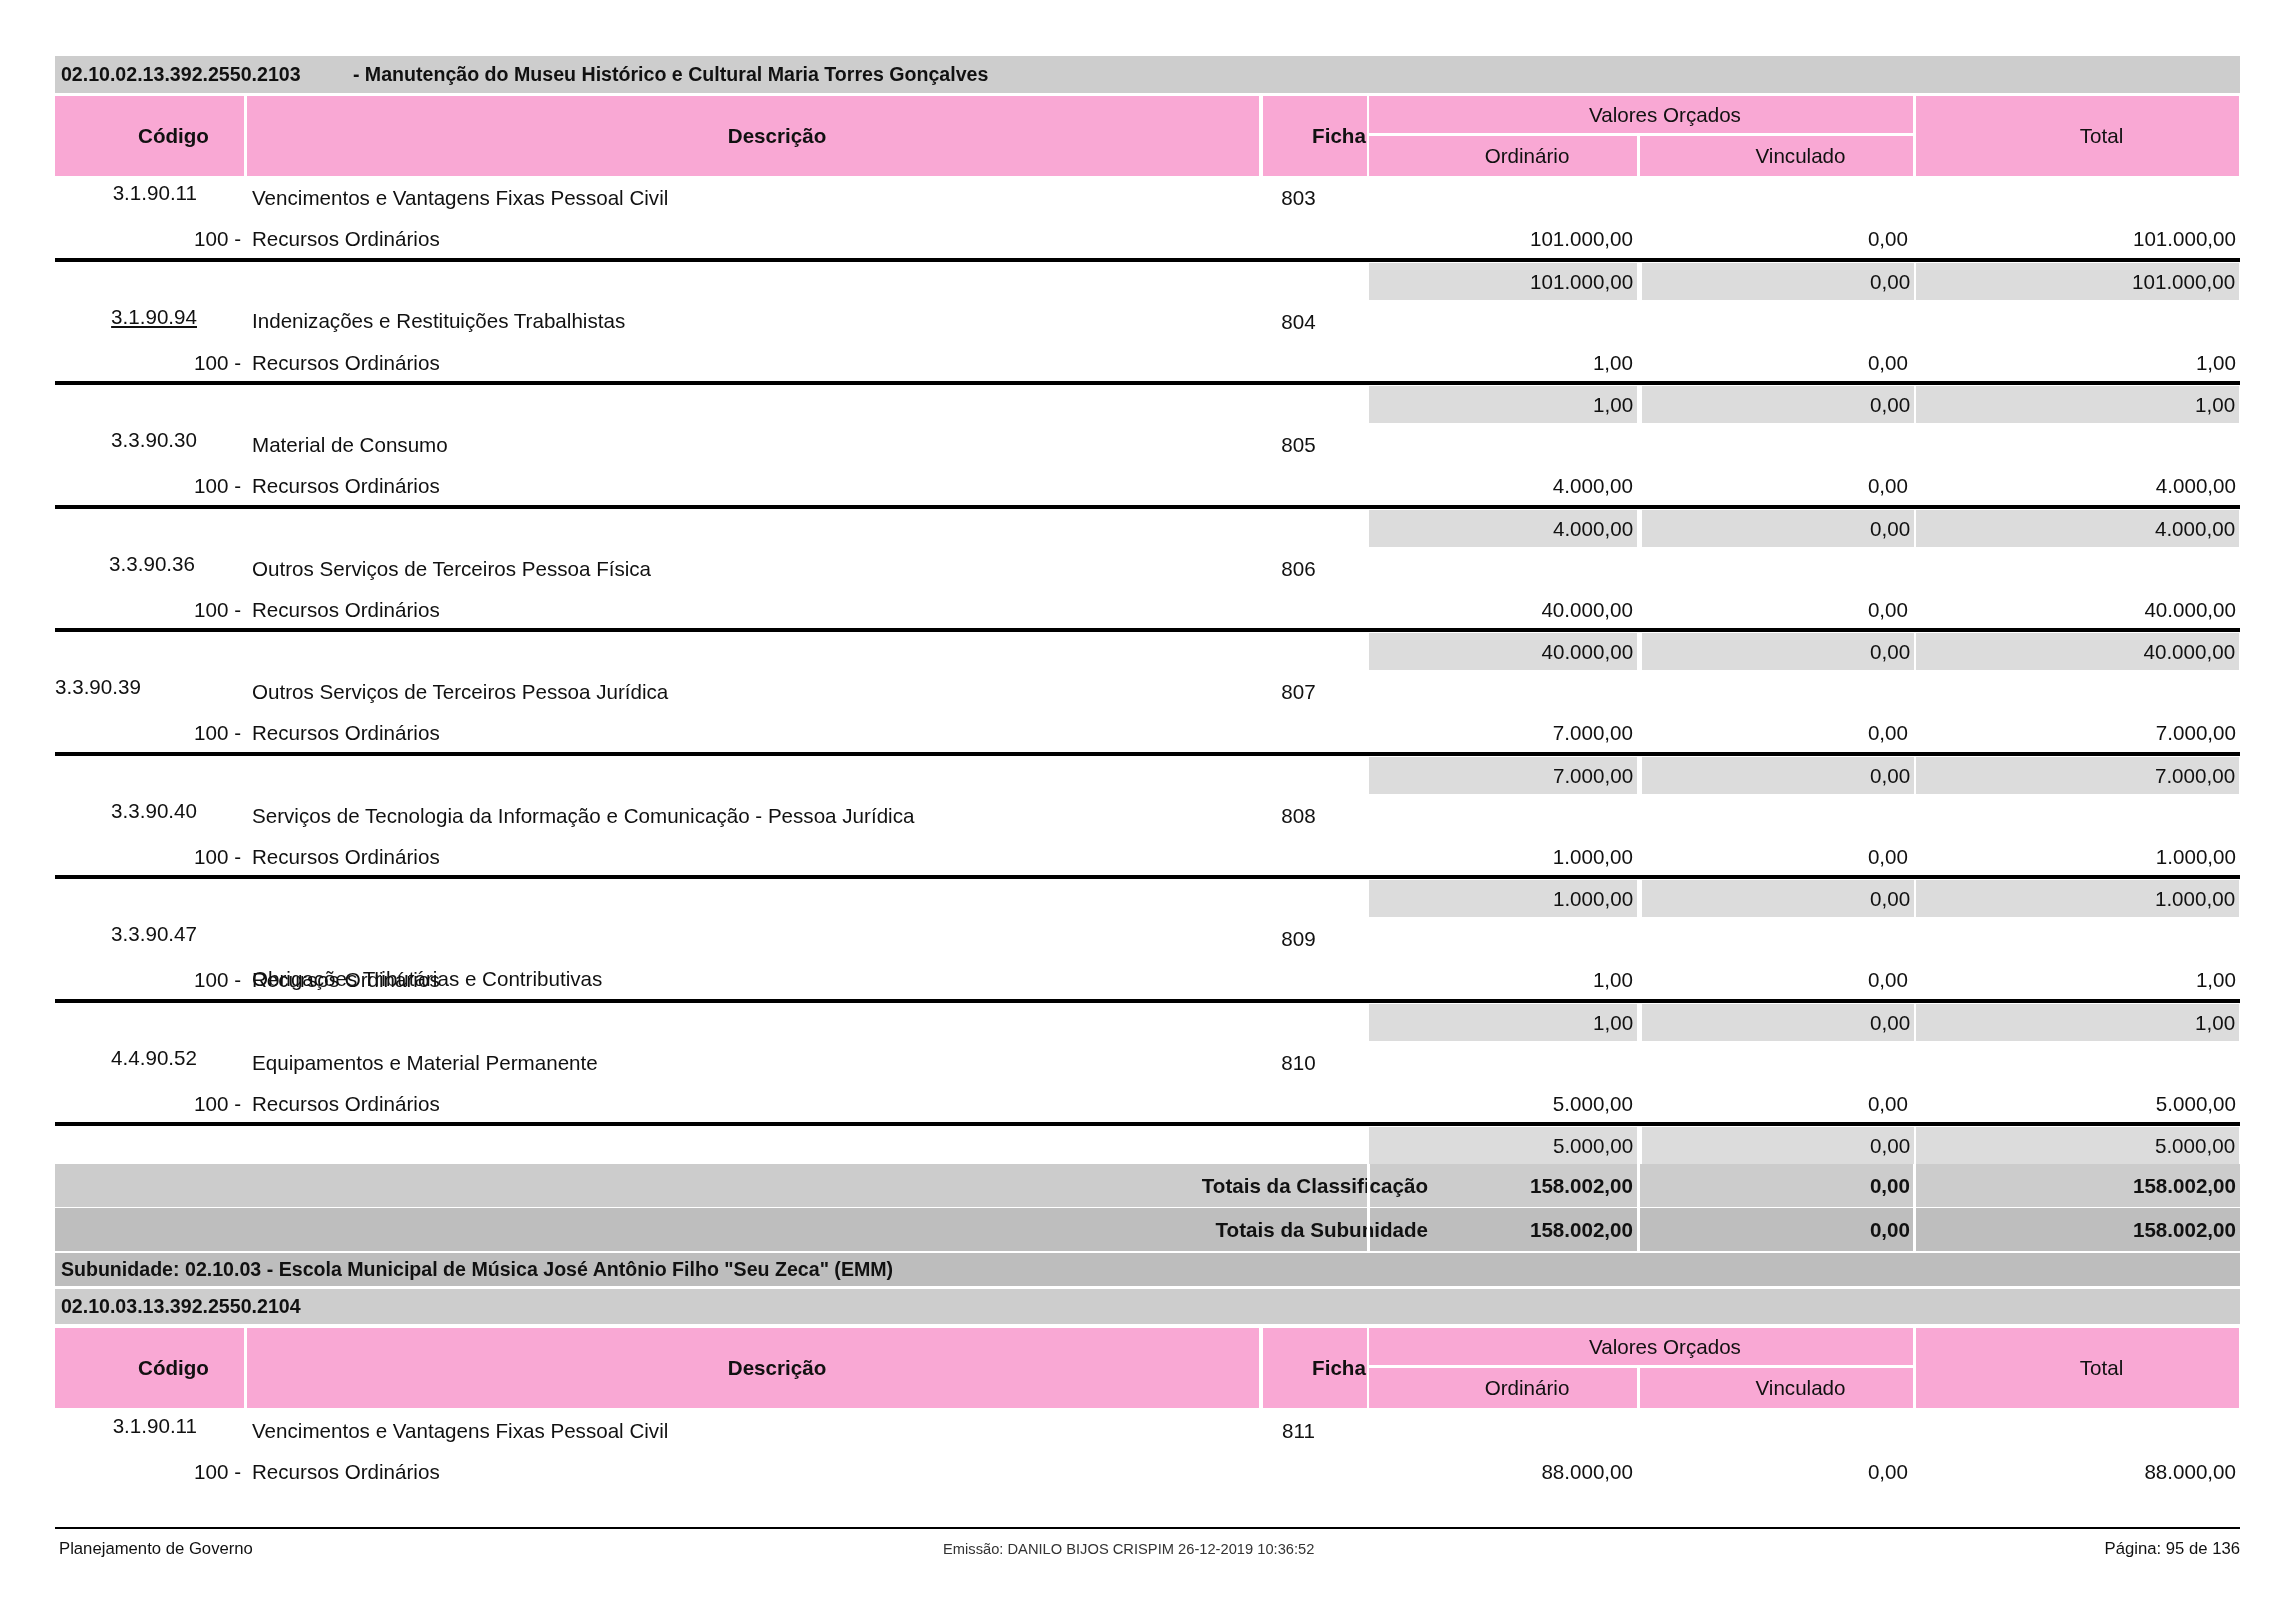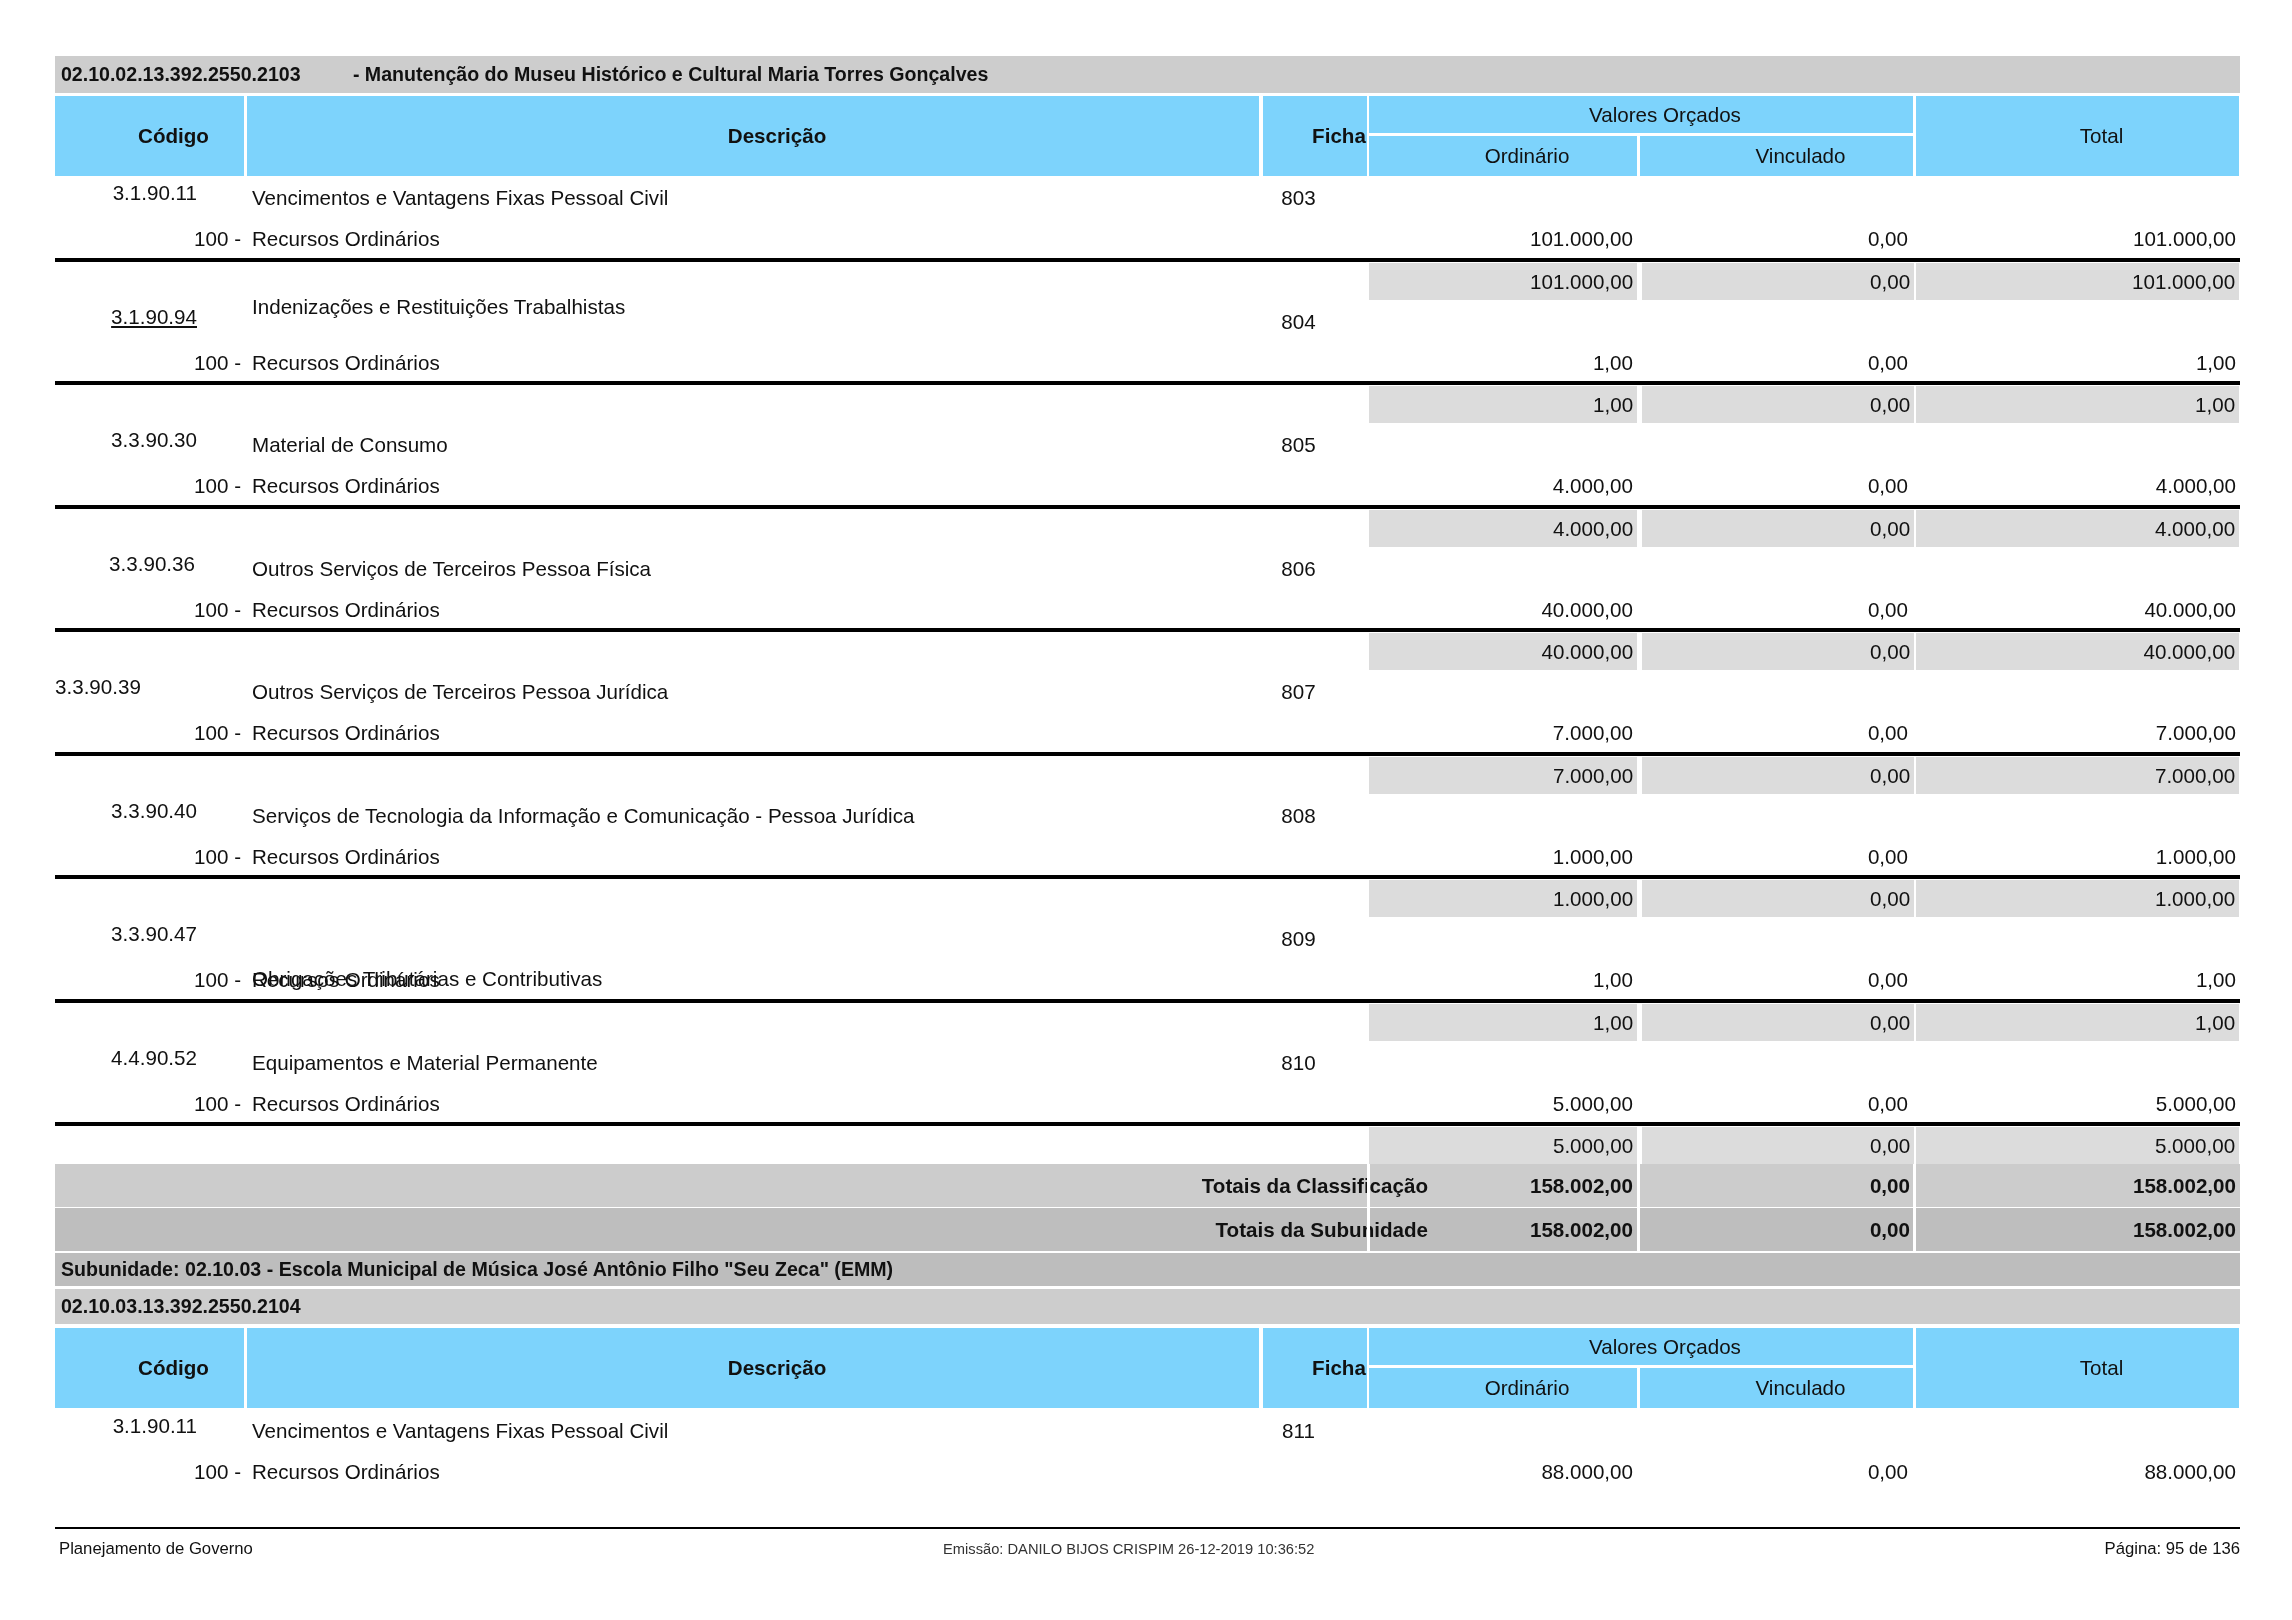--- a/index.html
+++ b/index.html
@@ -3,21 +3,21 @@
 <meta charset="utf-8">
 <style>
   html, body { margin: 0; padding: 0; background: #ffffff; }
   body { width: 2293px; height: 1620px; position: relative; overflow: hidden;
          font-family: "Liberation Sans", sans-serif; color: #111; }
   .bar { position: absolute; left: 55px; width: 2185px; background: #cdcdcd;
          font-size: 19.6px; font-weight: bold; display: flex; align-items: center; padding-left: 5.9px; box-sizing: border-box; }
   .bar .code { min-width: 292px; display: inline-block; }
   .subunit-bar { background: #bdbdbd; }
   .hdr { position: absolute; left: 55px; width: 2185px; height: 80px; }
-  .hcell { position: absolute; background: #7dd3fc; font-size: 20.6px; font-weight: bold;
+  .hcell { position: absolute; background: #f9a8d4; font-size: 20.6px; font-weight: bold;
            display: flex; align-items: center; justify-content: center; box-sizing: border-box; padding-left: 48px; }
   .cell { position: absolute; font-size: 20.6px; white-space: nowrap; }
   .num { text-align: right; }
   .thick { position: absolute; left: 55px; width: 2185px; height: 3.9px; background: #000; }
   .sub { position: absolute; background: #dcdcdc; height: 37px; }
   .sub span { position: absolute; right: 3.9px; top: 6.9px; font-size: 20.6px; }
   .tot { position: absolute; left: 55px; width: 2185px; height: 43px; }
   .tot .lbl { position: absolute; right: 812px; top: 9.8px; font-size: 20.6px; font-weight: bold; }
   .tot .v { position: absolute; top: 9.8px; font-size: 20.6px; font-weight: bold; text-align: right; }
   .tot .sep { position: absolute; top: 0; width: 2.9px; height: 43px; background: #fff; }
@@ -100,21 +100,21 @@
 <div class="sub" style="left:1369px;width:268px;top:263px;">
     <span>101.000,00</span>
   </div>
 <div class="sub" style="left:1642px;width:272px;top:263px;">
     <span>0,00</span>
   </div>
 <div class="sub" style="left:1916px;width:323px;top:263px;">
     <span>101.000,00</span>
   </div>
 <div class="cell" style="left:55px;width:142px;top:305px;text-align:right;text-decoration:underline;">3.1.90.94</div>
-<div class="cell" style="left:252px;top:295px;">Indenizações e Restituições Trabalhistas</div>
+<div class="cell" style="left:252px;top:309px;">Indenizações e Restituições Trabalhistas</div>
 <div class="cell" style="left:1264px;width:69px;top:310px;text-align:center;">804</div>
 <div class="cell" style="left:55px;width:186px;top:351px;text-align:right;">100 -</div>
 <div class="cell" style="left:252px;top:351px;">Recursos Ordinários</div>
 <div class="cell num" style="left:1369px;width:264px;top:351px;">1,00</div>
 <div class="cell num" style="left:1640px;width:268px;top:351px;">0,00</div>
 <div class="cell num" style="left:1916px;width:320px;top:351px;">1,00</div>
 <div class="thick" style="top:381px;"></div>
 <div class="sub" style="left:1369px;width:268px;top:386px;">
     <span>1,00</span>
   </div>

